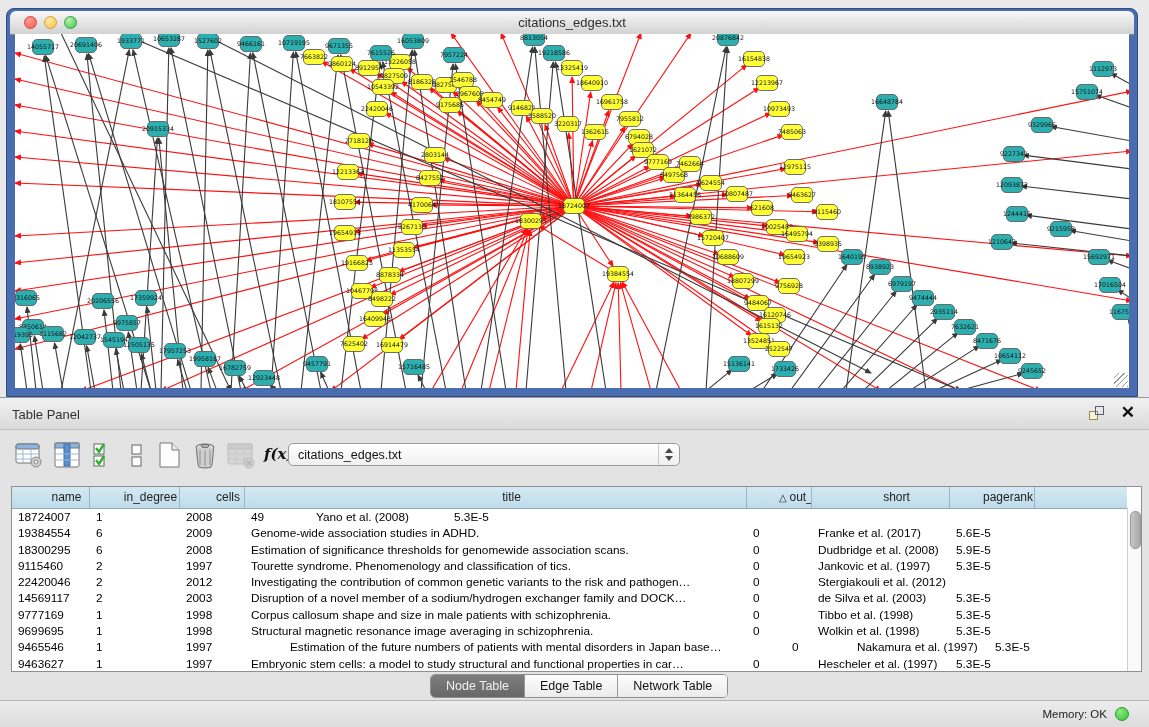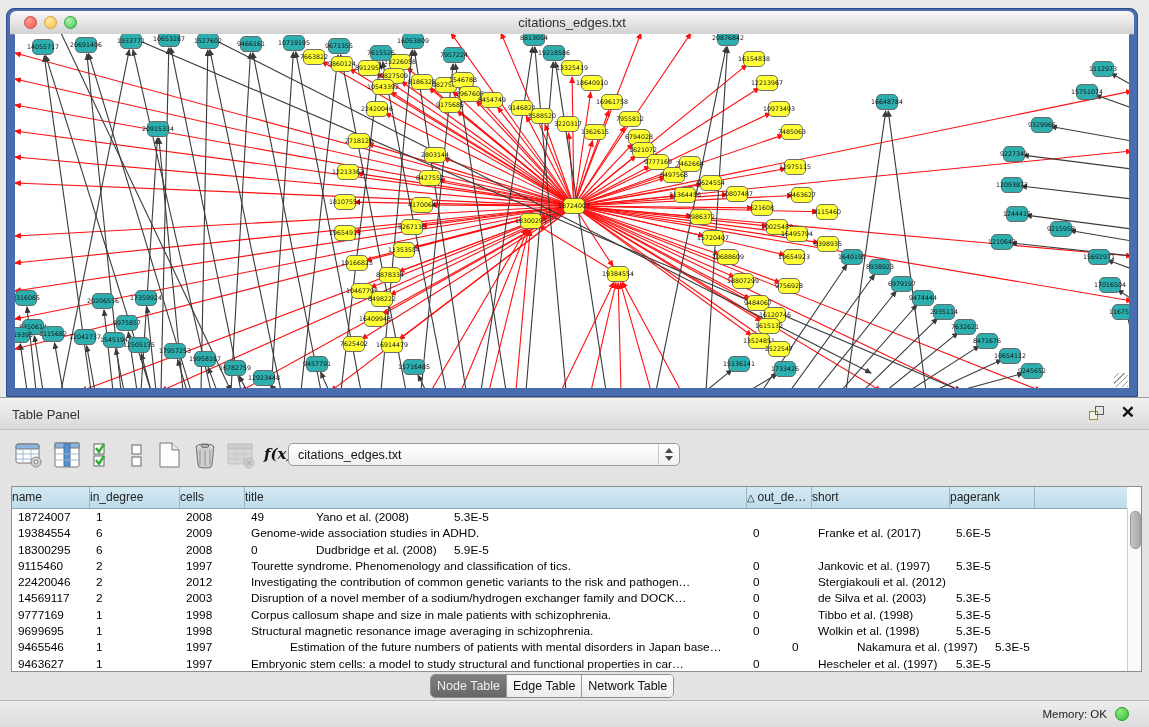--- a/index.html
+++ b/index.html
@@ -38,29 +38,29 @@
   .fx{font-family:"DejaVu Serif",serif;font-style:italic;font-weight:bold;font-size:15px;color:#111;}
   .combo{position:absolute;left:288px;top:12px;width:392px;height:23px;background:linear-gradient(#ffffff,#f0f0f0);
          border:1px solid #9b9b9b;border-radius:5px;box-sizing:border-box;}
   .combo-text{position:absolute;left:9px;top:4px;font-size:12.5px;color:#111;}
   .combo-arrows{position:absolute;right:0;top:0;width:20px;height:100%;border-left:1px solid #c9c9c9;}
   .combo-arrows .up{position:absolute;left:6px;top:4px;width:0;height:0;border-left:4px solid transparent;border-right:4px solid transparent;border-bottom:5px solid #4a4a4a;}
   .combo-arrows .dn{position:absolute;left:6px;bottom:4px;width:0;height:0;border-left:4px solid transparent;border-right:4px solid transparent;border-top:5px solid #4a4a4a;}
   
   .tbl{position:absolute;left:11px;top:89px;width:1131px;height:186px;background:#fff;border:1px solid #8f8f8f;box-sizing:border-box;overflow:hidden;}
   .tbl-hdr{position:absolute;left:0;top:0;right:14px;height:21px;background:linear-gradient(#d4e9f3,#bfdcea);border-bottom:1px solid #8fa9b6;display:flex;}
-  .th{height:21px;line-height:21px;font-size:12px;color:#222;border-right:1px solid #9ab6c4;box-sizing:border-box;overflow:hidden;white-space:nowrap;}
+  .th{height:21px;line-height:21px;text-align:center;font-size:12px;color:#222;border-right:1px solid #9ab6c4;box-sizing:border-box;overflow:hidden;white-space:nowrap;padding-left:32px;}
   .tbl-body{position:absolute;left:0;top:22px;right:14px;bottom:0;}
   .tr{display:flex;height:16.3px;line-height:16.3px;}
   .td{font-size:11.8px;color:#000;padding-left:6px;box-sizing:border-box;overflow:hidden;white-space:nowrap;}
   .vscroll{position:absolute;right:0;top:21px;bottom:0;width:14px;background:#fafafa;border-left:1px solid #cfcfcf;box-sizing:border-box;}
   .vthumb{position:absolute;left:2px;top:3px;width:9px;height:36px;border-radius:5px;background:linear-gradient(90deg,#c6c6c6,#a8a8a8);border:1px solid #9a9a9a;}
   
   .tabs{position:absolute;left:430px;top:277px;height:22px;display:flex;border:1px solid #8f8f8f;border-radius:5px;overflow:hidden;background:#fff;}
-  .tab{height:22px;line-height:22px;padding:0 6px;font-size:12.5px;color:#111;background:linear-gradient(#fdfdfd,#ececec);border-right:1px solid #9a9a9a;}
+  .tab{height:22px;line-height:22px;padding:0 15px;font-size:12.5px;color:#111;background:linear-gradient(#fdfdfd,#ececec);border-right:1px solid #9a9a9a;}
   .tab:last-child{border-right:none;}
   .tab.active{background:linear-gradient(#7e7e7e,#676767);color:#f0f0f0;}
   
   .statusbar{position:absolute;left:0;top:700px;width:1149px;height:27px;background:linear-gradient(#ededed,#dcdcdc);border-top:1px solid #b5b5b5;box-sizing:border-box;}
   .mem-label{position:absolute;right:42px;top:7px;font-size:11.5px;color:#222;}
   .mem-dot{position:absolute;right:20px;top:6px;width:14px;height:14px;border-radius:50%;
            background:radial-gradient(circle at 35% 30%,#8ee87f,#34c134);border:1px solid #2c9c2e;box-sizing:border-box;}
 </style>
 </head>
 <body>
@@ -861,20 +861,21 @@
             <div class="td" style="width: 65px;">2009</div>
             <div class="td" style="width: 502px;">Genome-wide association studies in ADHD.</div>
             <div class="td" style="width: 65px;">0</div>
             <div class="td" style="width: 138px;">Franke et al. (2017)</div>
             <div class="td" style="width: 85px;">5.6E-5</div>
           </div>
           <div class="tr">
             <div class="td" style="width: 78px;">18300295</div>
             <div class="td" style="width: 90px;">6</div>
             <div class="td" style="width: 65px;">2008</div>
+            <div class="td" style="width: 502px;">Estimation of significance thresholds for genomewide association scans.</div>
             <div class="td" style="width: 65px;">0</div>
             <div class="td" style="width: 138px;">Dudbridge et al. (2008)</div>
             <div class="td" style="width: 85px;">5.9E-5</div>
           </div>
           <div class="tr">
             <div class="td" style="width: 78px;">9115460</div>
             <div class="td" style="width: 90px;">2</div>
             <div class="td" style="width: 65px;">1997</div>
             <div class="td" style="width: 502px;">Tourette syndrome. Phenomenology and classification of tics.</div>
             <div class="td" style="width: 65px;">0</div>

